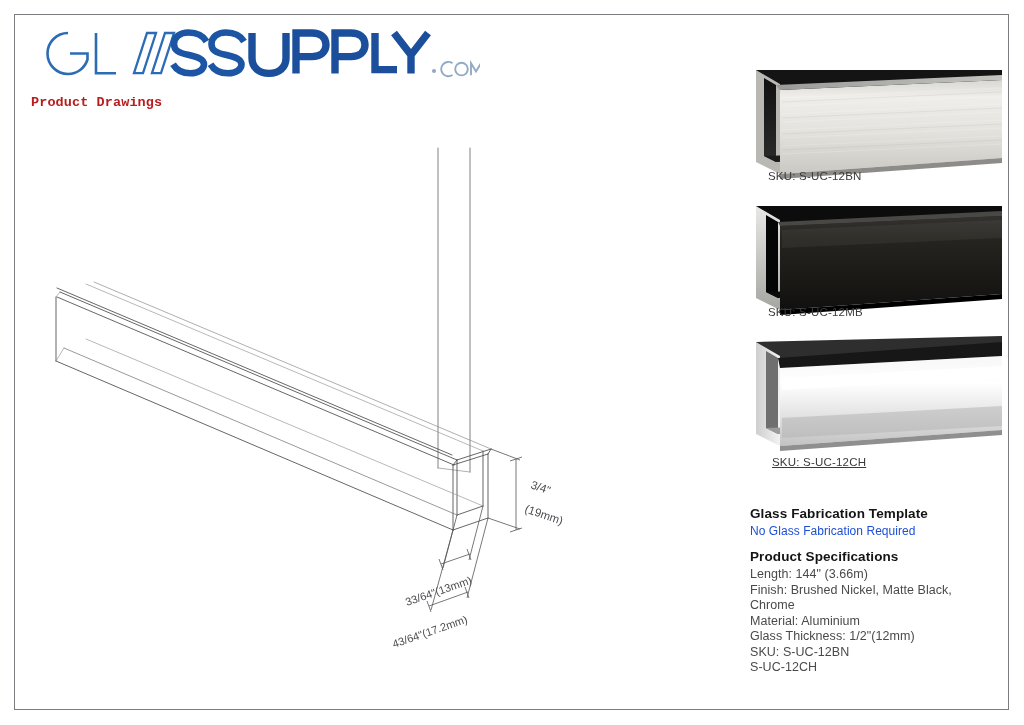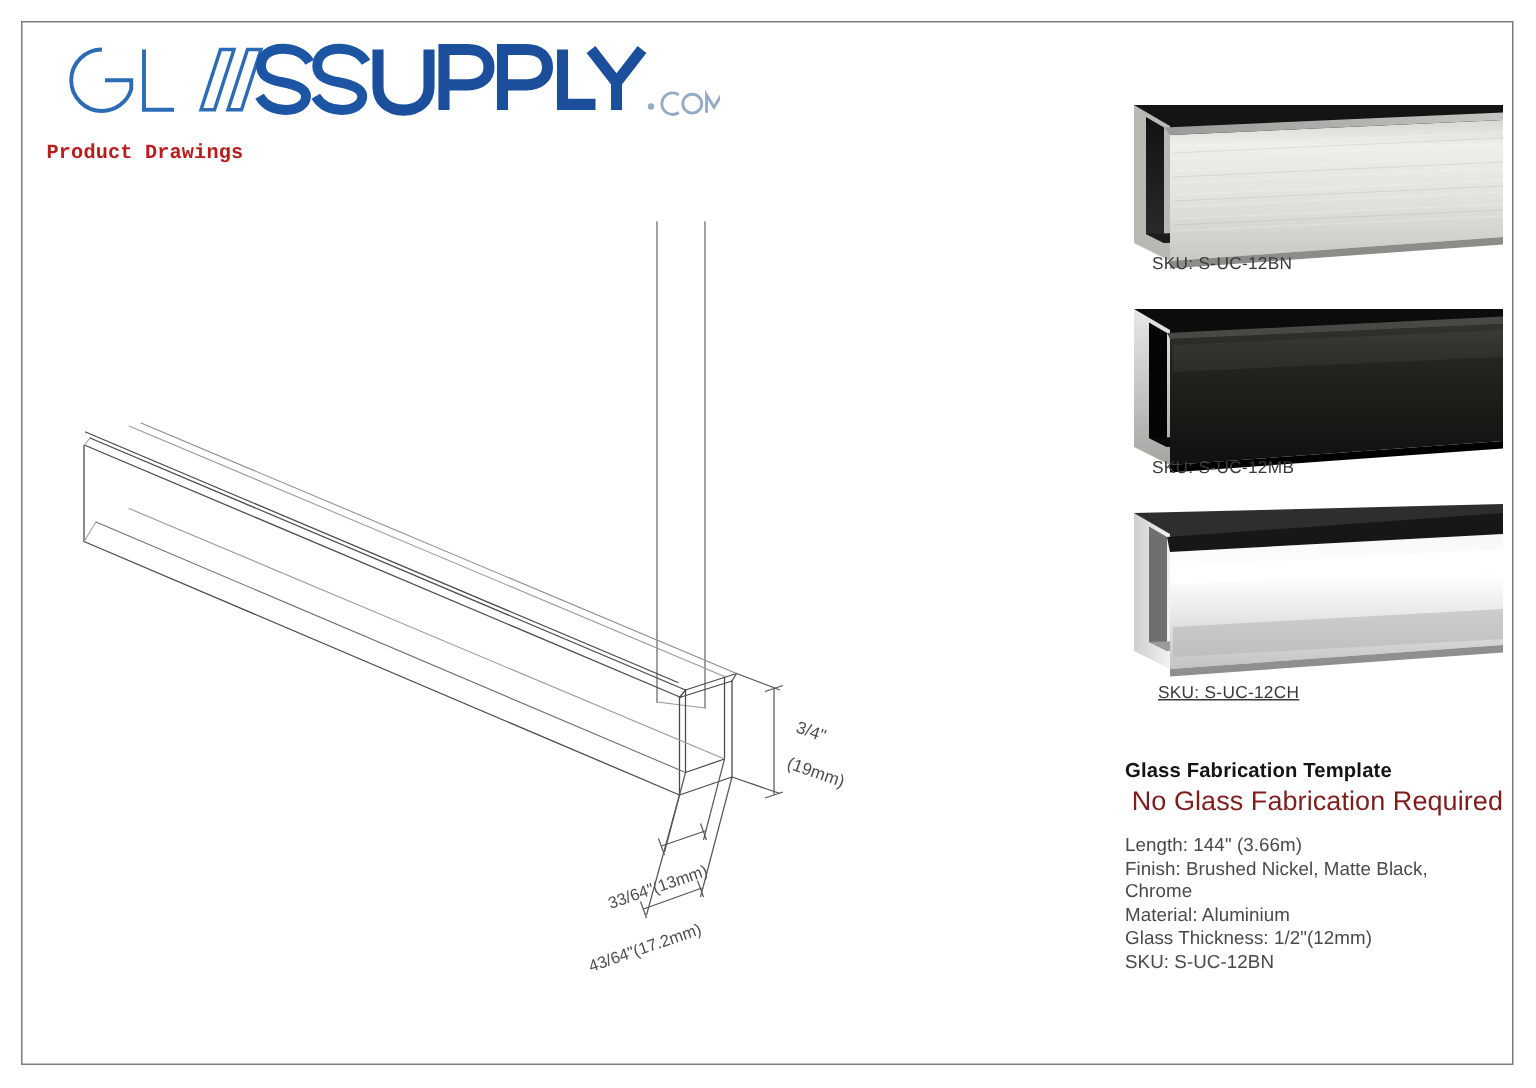--- a/index.html
+++ b/index.html
@@ -108,25 +108,24 @@
     margin-top: 24px;
   }
   .spec-heading {
     font-size: 13.5px;
     font-weight: bold;
     color: #141414;
     margin: 0 0 3px 0;
     letter-spacing: 0.1px;
   }
   .spec-sub {
-    font-size: 18px;
-    color: #7f1d1d;
+    font-size: 12px;
+    color: #1d4ed8;
     margin: 0 0 11px 0;
     letter-spacing: 0.05px;
-    text-align: right;
   }
   .spec-line {
     font-size: 12.5px;
     color: #4a4a4a;
     line-height: 15.5px;
     letter-spacing: 0.05px;
     white-space: pre-wrap;
   }
   #spec-heading-2 { margin-top: 0; }
 </style>
@@ -386,23 +385,25 @@
           <polygon points="40,112 262,96 262,101 40,117" fill="#8f8f8f"></polygon>
         </svg>
       </div>
     </div>
     <div class="sku-label" id="sku-ch">SKU: S-UC-12CH</div>
 
     <div id="spec-area">
       <div class="spec-heading">Glass Fabrication Template</div>
       <div class="spec-sub">No Glass Fabrication Required</div>
 
+      <div class="spec-heading" id="spec-heading-2">Product Specifications</div>
 
       <div class="spec-line">Length: 144" (3.66m)</div>
       <div class="spec-line">Finish: Brushed Nickel, Matte Black,
 Chrome</div>
       <div class="spec-line">Material: Aluminium</div>
       <div class="spec-line">Glass Thickness: 1/2"(12mm)</div>
       <div class="spec-line">SKU: S-UC-12BN</div>
+      <div class="spec-line">S-UC-12CH</div>
     </div>
 
   </div>
 </div>
 
 </body></html>

